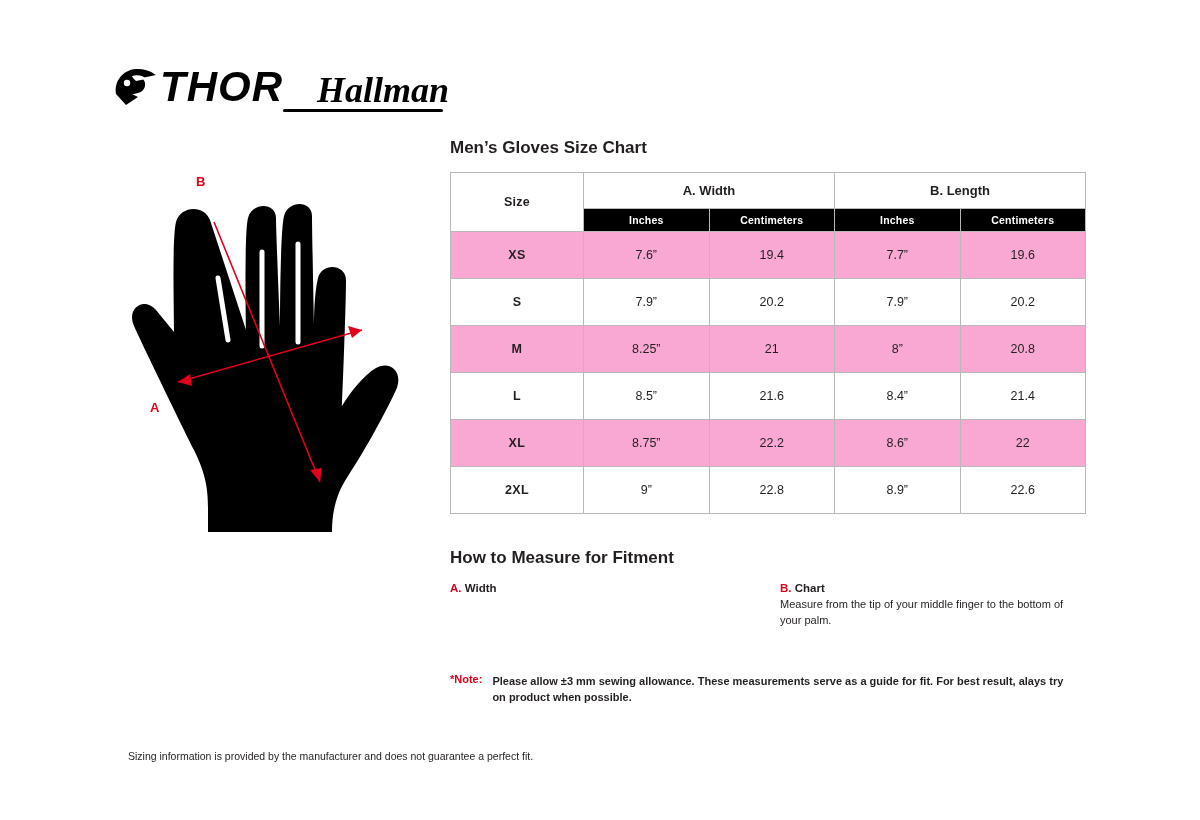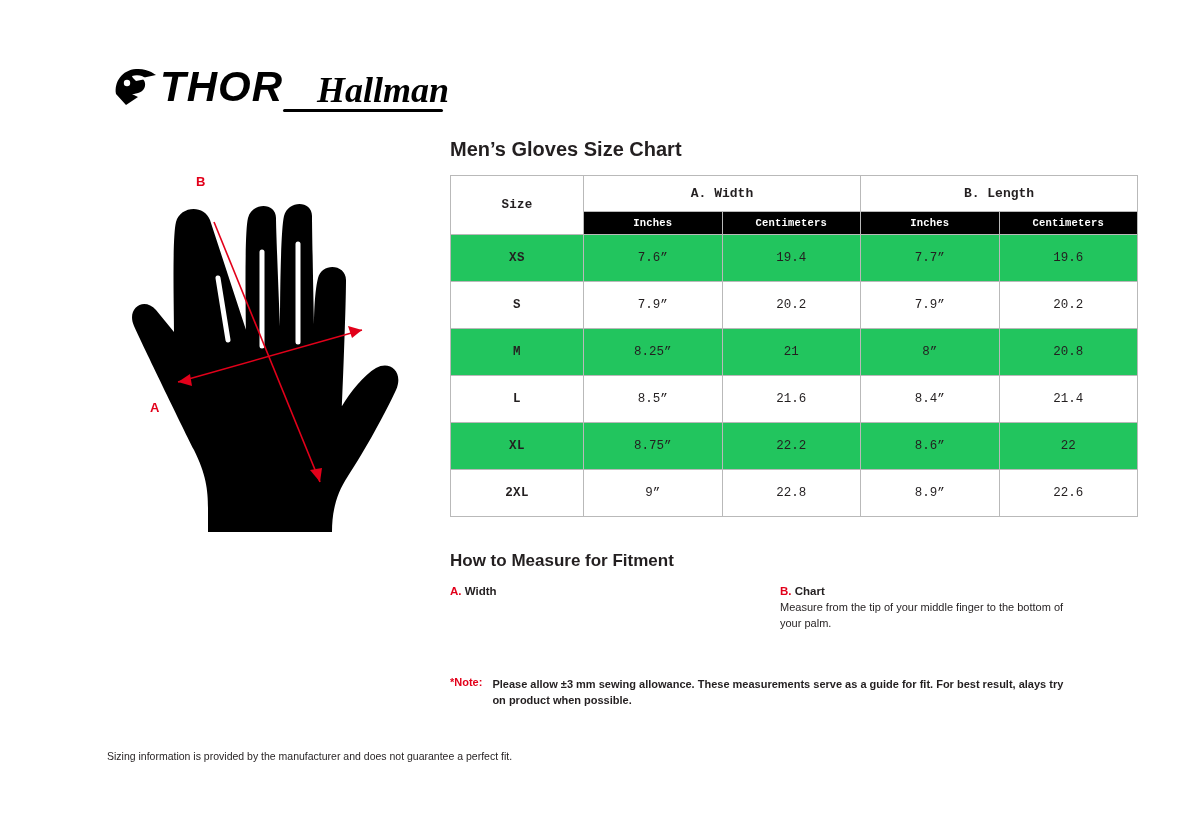--- a/index.html
+++ b/index.html
@@ -80,32 +80,31 @@
 
   
   #content {
     position: absolute;
     left: 450px;
     top: 138px;
     width: 636px;
   }
   h1.section-title {
     font-family: "Liberation Sans", sans-serif;
-    font-size: 20px;
+    font-size: 17px;
     font-weight: bold;
     margin: 0 0 14px 0;
     color: #231f20;
   }
 
   
   table.size-table {
     border-collapse: collapse;
-    width: 688px;
+    width: 636px;
     table-layout: fixed;
-    font-family: Liberation Mono, monospace;
   }
   table.size-table th,
   table.size-table td {
     border: 1px solid #b9b9b9;
     text-align: center;
     vertical-align: middle;
   }
   th.size-head {
     width: 124px;
     font-size: 12.5px;
@@ -131,21 +130,21 @@
   td.size-cell {
     font-size: 12.5px;
     font-weight: bold;
     padding: 16px 4px;
     letter-spacing: .4px;
   }
   td.val-cell {
     font-size: 12.5px;
     padding: 16px 4px;
   }
-  tr.shade td { background: #22c55e; }
+  tr.shade td { background: #f9a8d4; }
   tr.plain td { background: #ffffff; }
 
   
   #howto {
     margin-top: 34px;
   }
   #howto h2 {
     font-size: 17px;
     font-weight: bold;
     margin: 0 0 14px 0;
@@ -180,21 +179,21 @@
   .note-text {
     font-size: 11px;
     font-weight: bold;
     line-height: 1.5;
     width: 580px;
   }
 
   
   #footer {
     position: absolute;
-    left: 107px;
+    left: 128px;
     top: 748px;
     font-size: 10.5px;
     line-height: 1.6;
     color: #231f20;
   }
 </style>
 </head>
 <body>
 
 <div id="logo-row">

